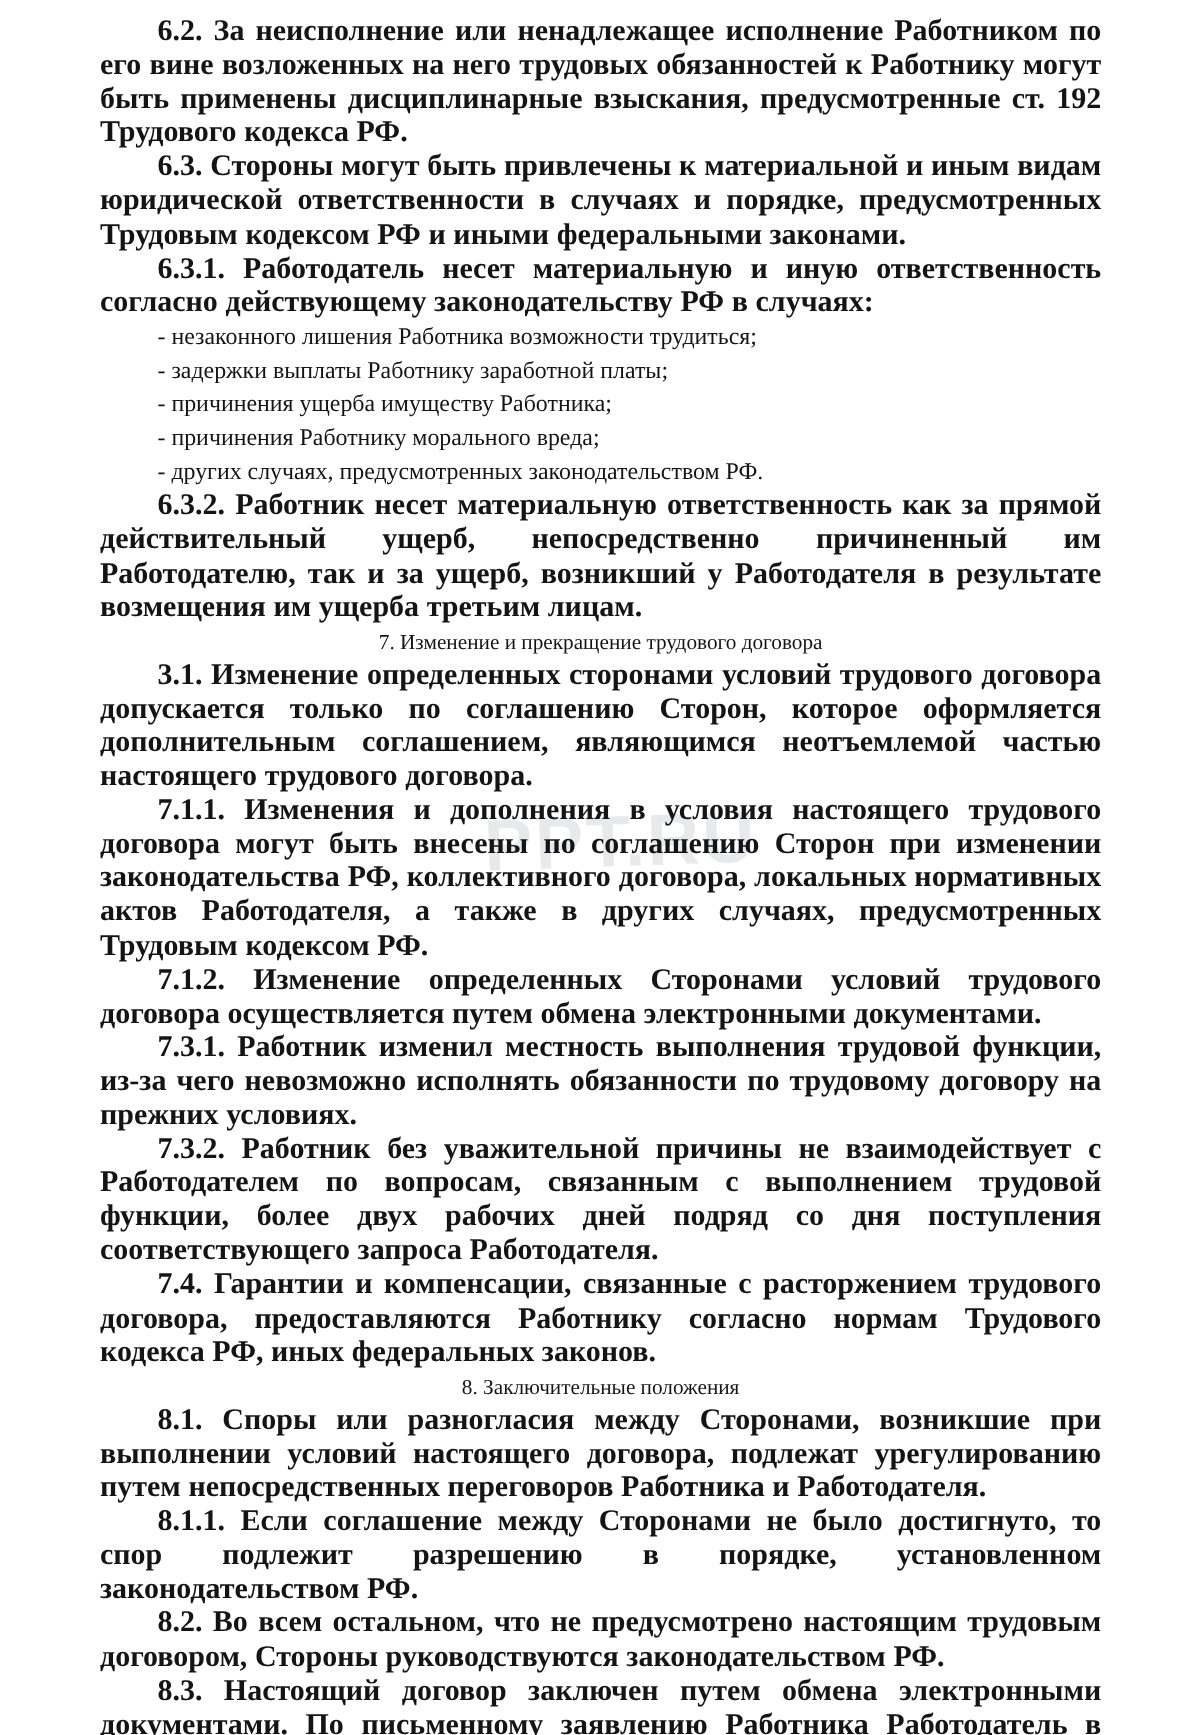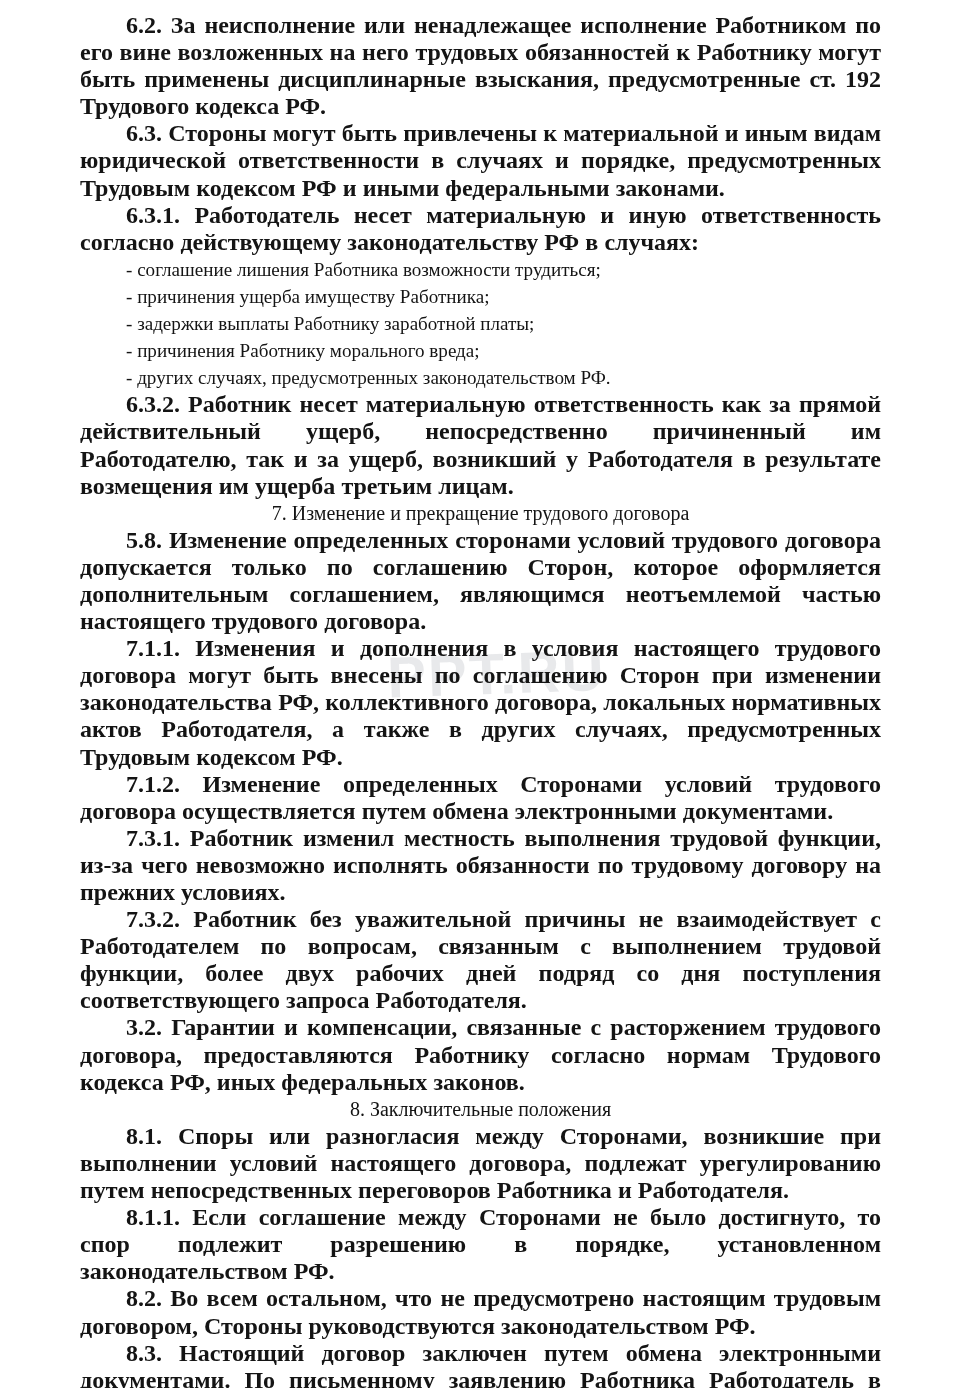--- a/index.html
+++ b/index.html
@@ -61,21 +61,21 @@
     margin: 0;
     text-align: left;
     text-indent: 0;
     padding-left: 46px;
     font-size: 19.1px;
     line-height: 27.1px;
   }
 
   h2.section-heading {
     margin: 0;
-    font-size: 20px;
+    font-size: 17px;
     line-height: 27.1px;
     font-weight: normal;
     text-align: center;
     text-indent: 0;
   }
   .gap-before { margin-top: 20px; }
 
   
   .sig-block {
     display: flex;
@@ -106,35 +106,35 @@
 <div class="page">
 
   <div class="watermark">PPT.RU</div>
 
   <div class="content">
 
     <p class="para">6.2. За неисполнение или ненадлежащее исполнение Работником по его вине возложенных на него трудовых обязанностей к Работнику могут быть применены дисциплинарные взыскания, предусмотренные ст. 192 Трудового кодекса РФ.</p>
     <p class="para">6.3. Стороны могут быть привлечены к материальной и иным видам юридической ответственности в случаях и порядке, предусмотренных Трудовым кодексом РФ и иными федеральными законами.</p>
     <p class="para">6.3.1. Работодатель несет материальную и иную ответственность согласно действующему законодательству РФ в случаях:</p>
 
-    <p class="bullet">- соглашение лишения Работника возможности трудиться;</p>
+    <p class="bullet">- незаконного лишения Работника возможности трудиться;</p>
+    <p class="bullet">- задержки выплаты Работнику заработной платы;</p>
     <p class="bullet">- причинения ущерба имуществу Работника;</p>
-    <p class="bullet">- задержки выплаты Работнику заработной платы;</p>
     <p class="bullet">- причинения Работнику морального вреда;</p>
     <p class="bullet">- других случаях, предусмотренных законодательством РФ.</p>
 
     <p class="para">6.3.2. Работник несет материальную ответственность как за прямой действительный ущерб, непосредственно причиненный им Работодателю, так и за ущерб, возникший у Работодателя в результате возмещения им ущерба третьим лицам.</p>
 
     <h2 class="section-heading gap-before">7. Изменение и прекращение трудового договора</h2>
-    <p class="para">5.8. Изменение определенных сторонами условий трудового договора допускается только по соглашению Сторон, которое оформляется дополнительным соглашением, являющимся неотъемлемой частью настоящего трудового договора.</p>
+    <p class="para">3.1. Изменение определенных сторонами условий трудового договора допускается только по соглашению Сторон, которое оформляется дополнительным соглашением, являющимся неотъемлемой частью настоящего трудового договора.</p>
     <p class="para">7.1.1. Изменения и дополнения в условия настоящего трудового договора могут быть внесены по соглашению Сторон при изменении законодательства РФ, коллективного договора, локальных нормативных актов Работодателя, а также в других случаях, предусмотренных Трудовым кодексом РФ.</p>
     <p class="para">7.1.2. Изменение определенных Сторонами условий трудового договора осуществляется путем обмена электронными документами.</p>
     <p class="para">7.3.1. Работник изменил местность выполнения трудовой функции, из-за чего невозможно исполнять обязанности по трудовому договору на прежних условиях.</p>
     <p class="para">7.3.2. Работник без уважительной причины не взаимодействует с Работодателем по вопросам, связанным с выполнением трудовой функции, более двух рабочих дней подряд со дня поступления соответствующего запроса Работодателя.</p>
-    <p class="para">3.2. Гарантии и компенсации, связанные с расторжением трудового договора, предоставляются Работнику согласно нормам Трудового кодекса РФ, иных федеральных законов.</p>
+    <p class="para">7.4. Гарантии и компенсации, связанные с расторжением трудового договора, предоставляются Работнику согласно нормам Трудового кодекса РФ, иных федеральных законов.</p>
 
     <h2 class="section-heading gap-before">8. Заключительные положения</h2>
     <p class="para">8.1. Споры или разногласия между Сторонами, возникшие при выполнении условий настоящего договора, подлежат урегулированию путем непосредственных переговоров Работника и Работодателя.</p>
     <p class="para">8.1.1. Если соглашение между Сторонами не было достигнуто, то спор подлежит разрешению в порядке, установленном законодательством РФ.</p>
     <p class="para">8.2. Во всем остальном, что не предусмотрено настоящим трудовым договором, Стороны руководствуются законодательством РФ.</p>
     <p class="para">8.3. Настоящий договор заключен путем обмена электронными документами. По письменному заявлению Работника Работодатель в течение трех рабочих дней со дня получения заявления направляет Работнику экземпляр настоящего договора на бумажном носителе.</p>
 
     <div class="sig-block">
 
       <div class="sig-col left">

